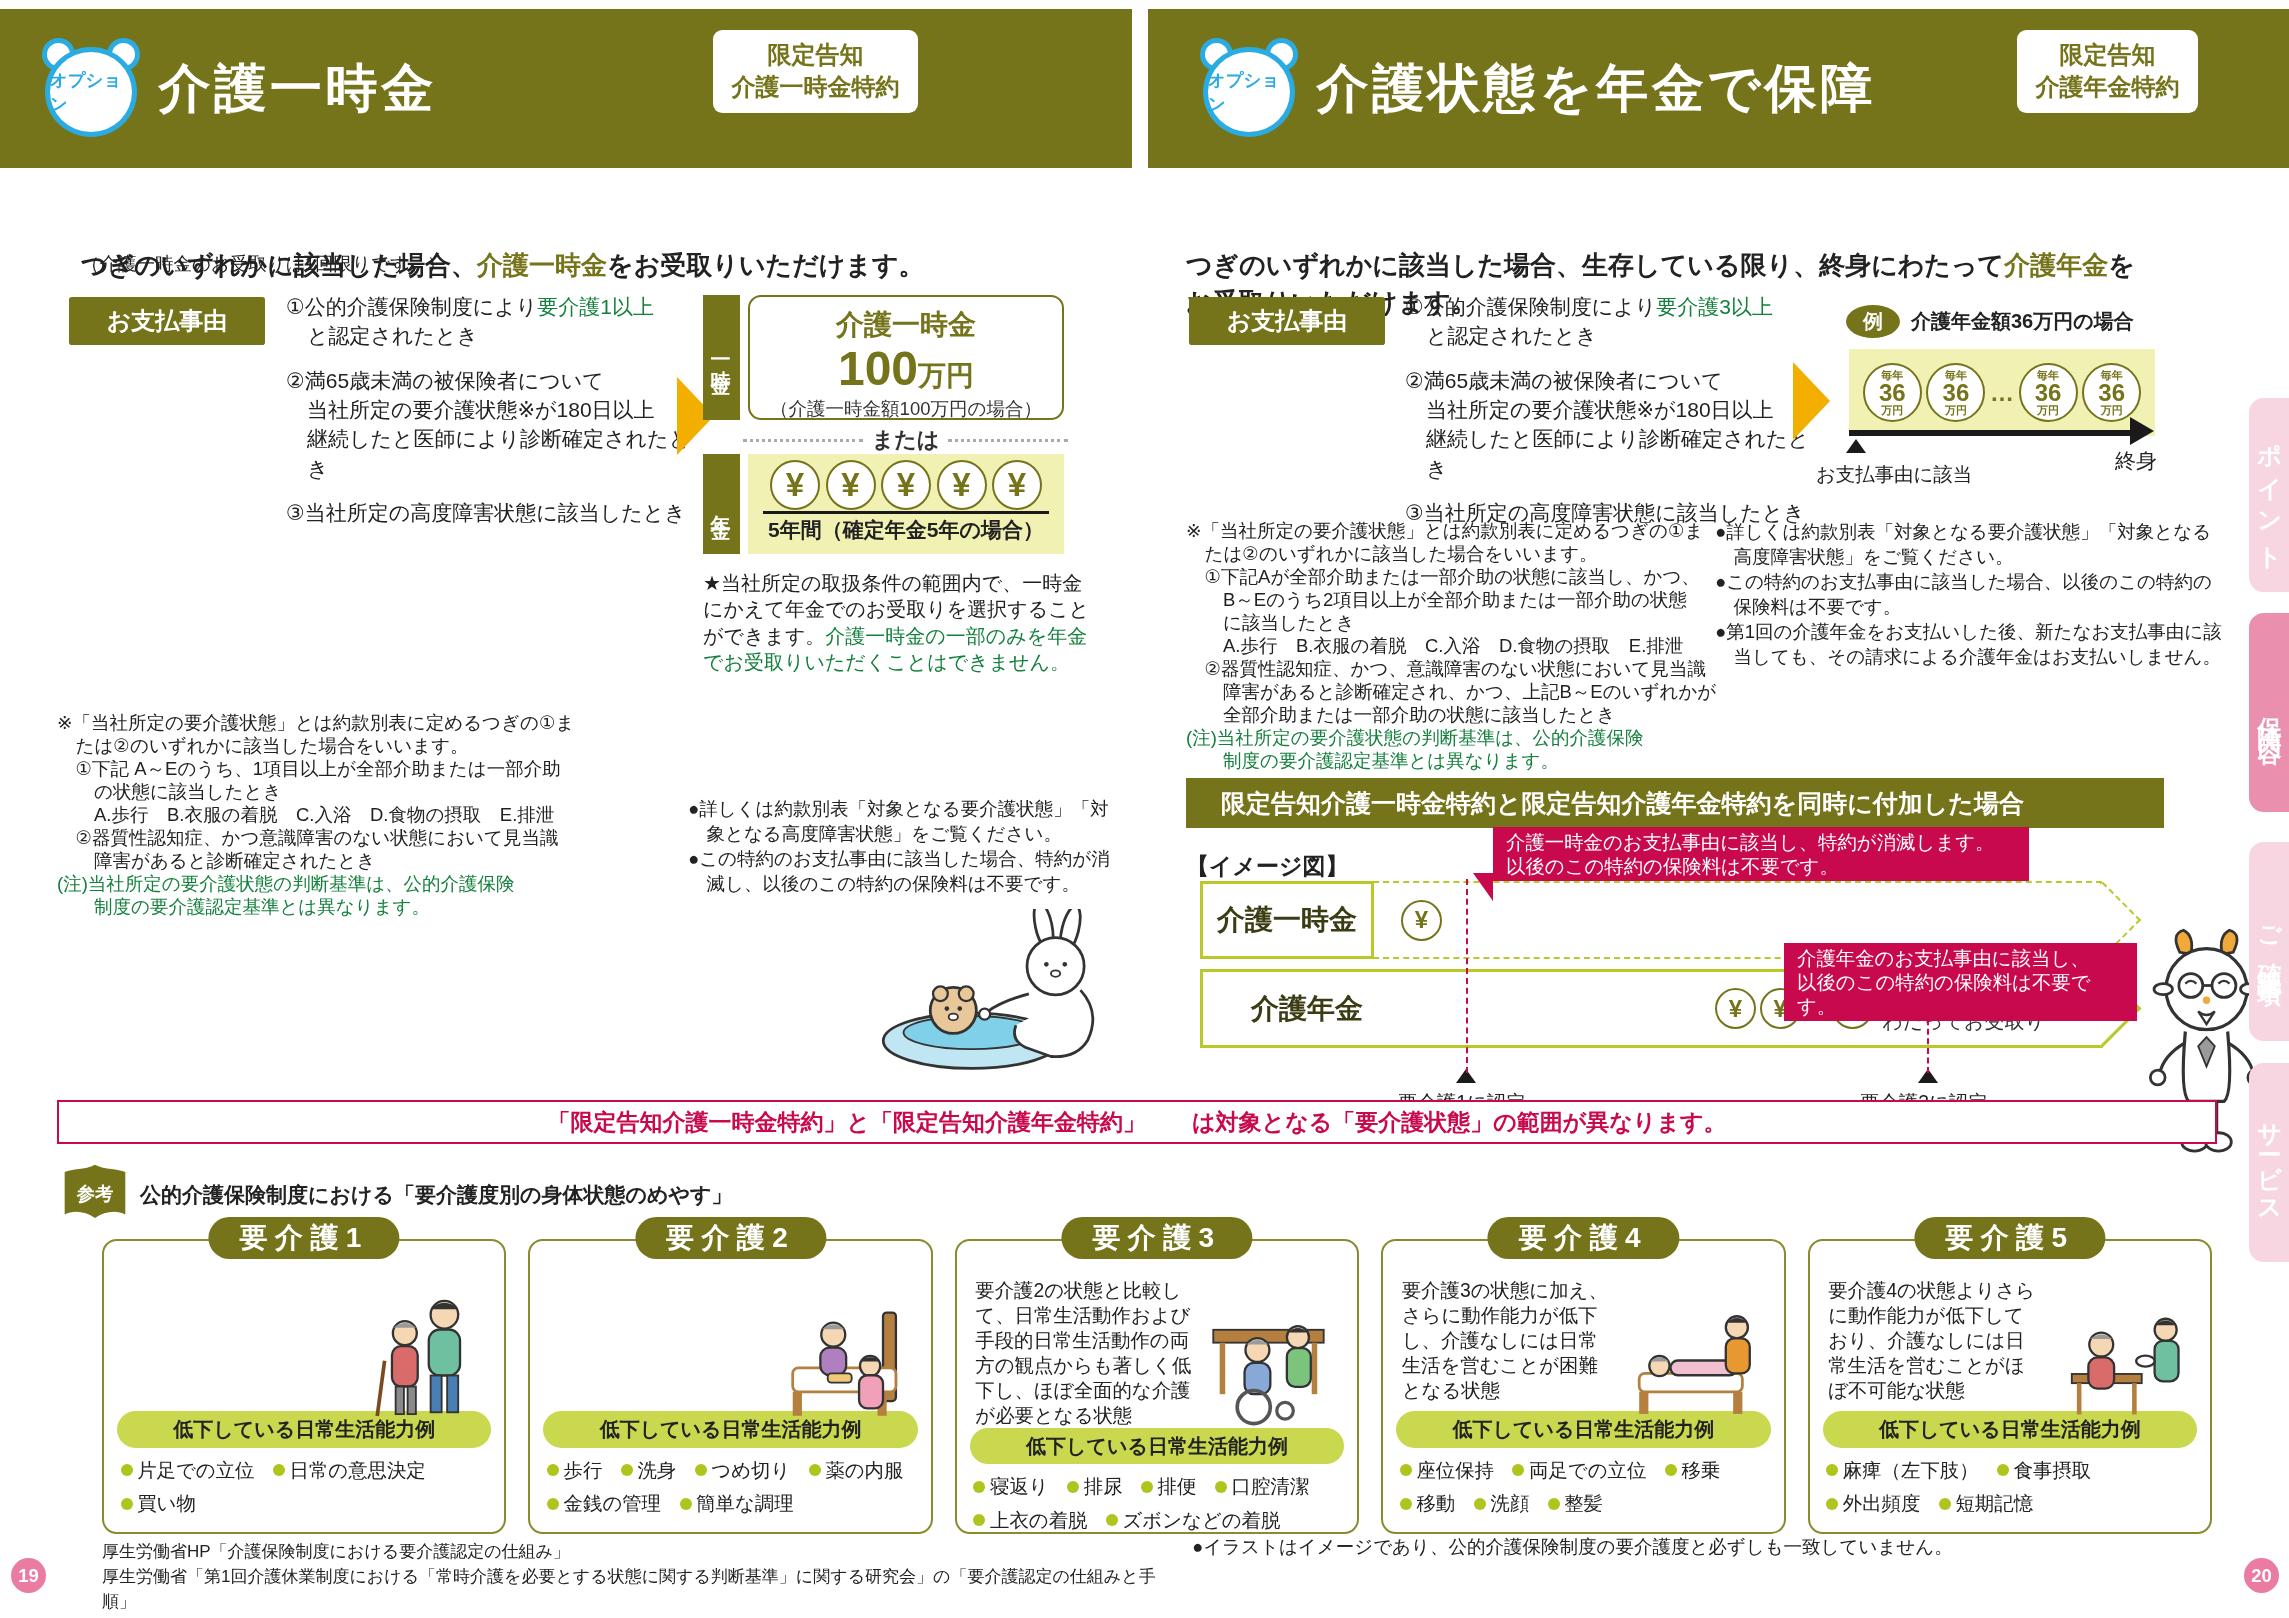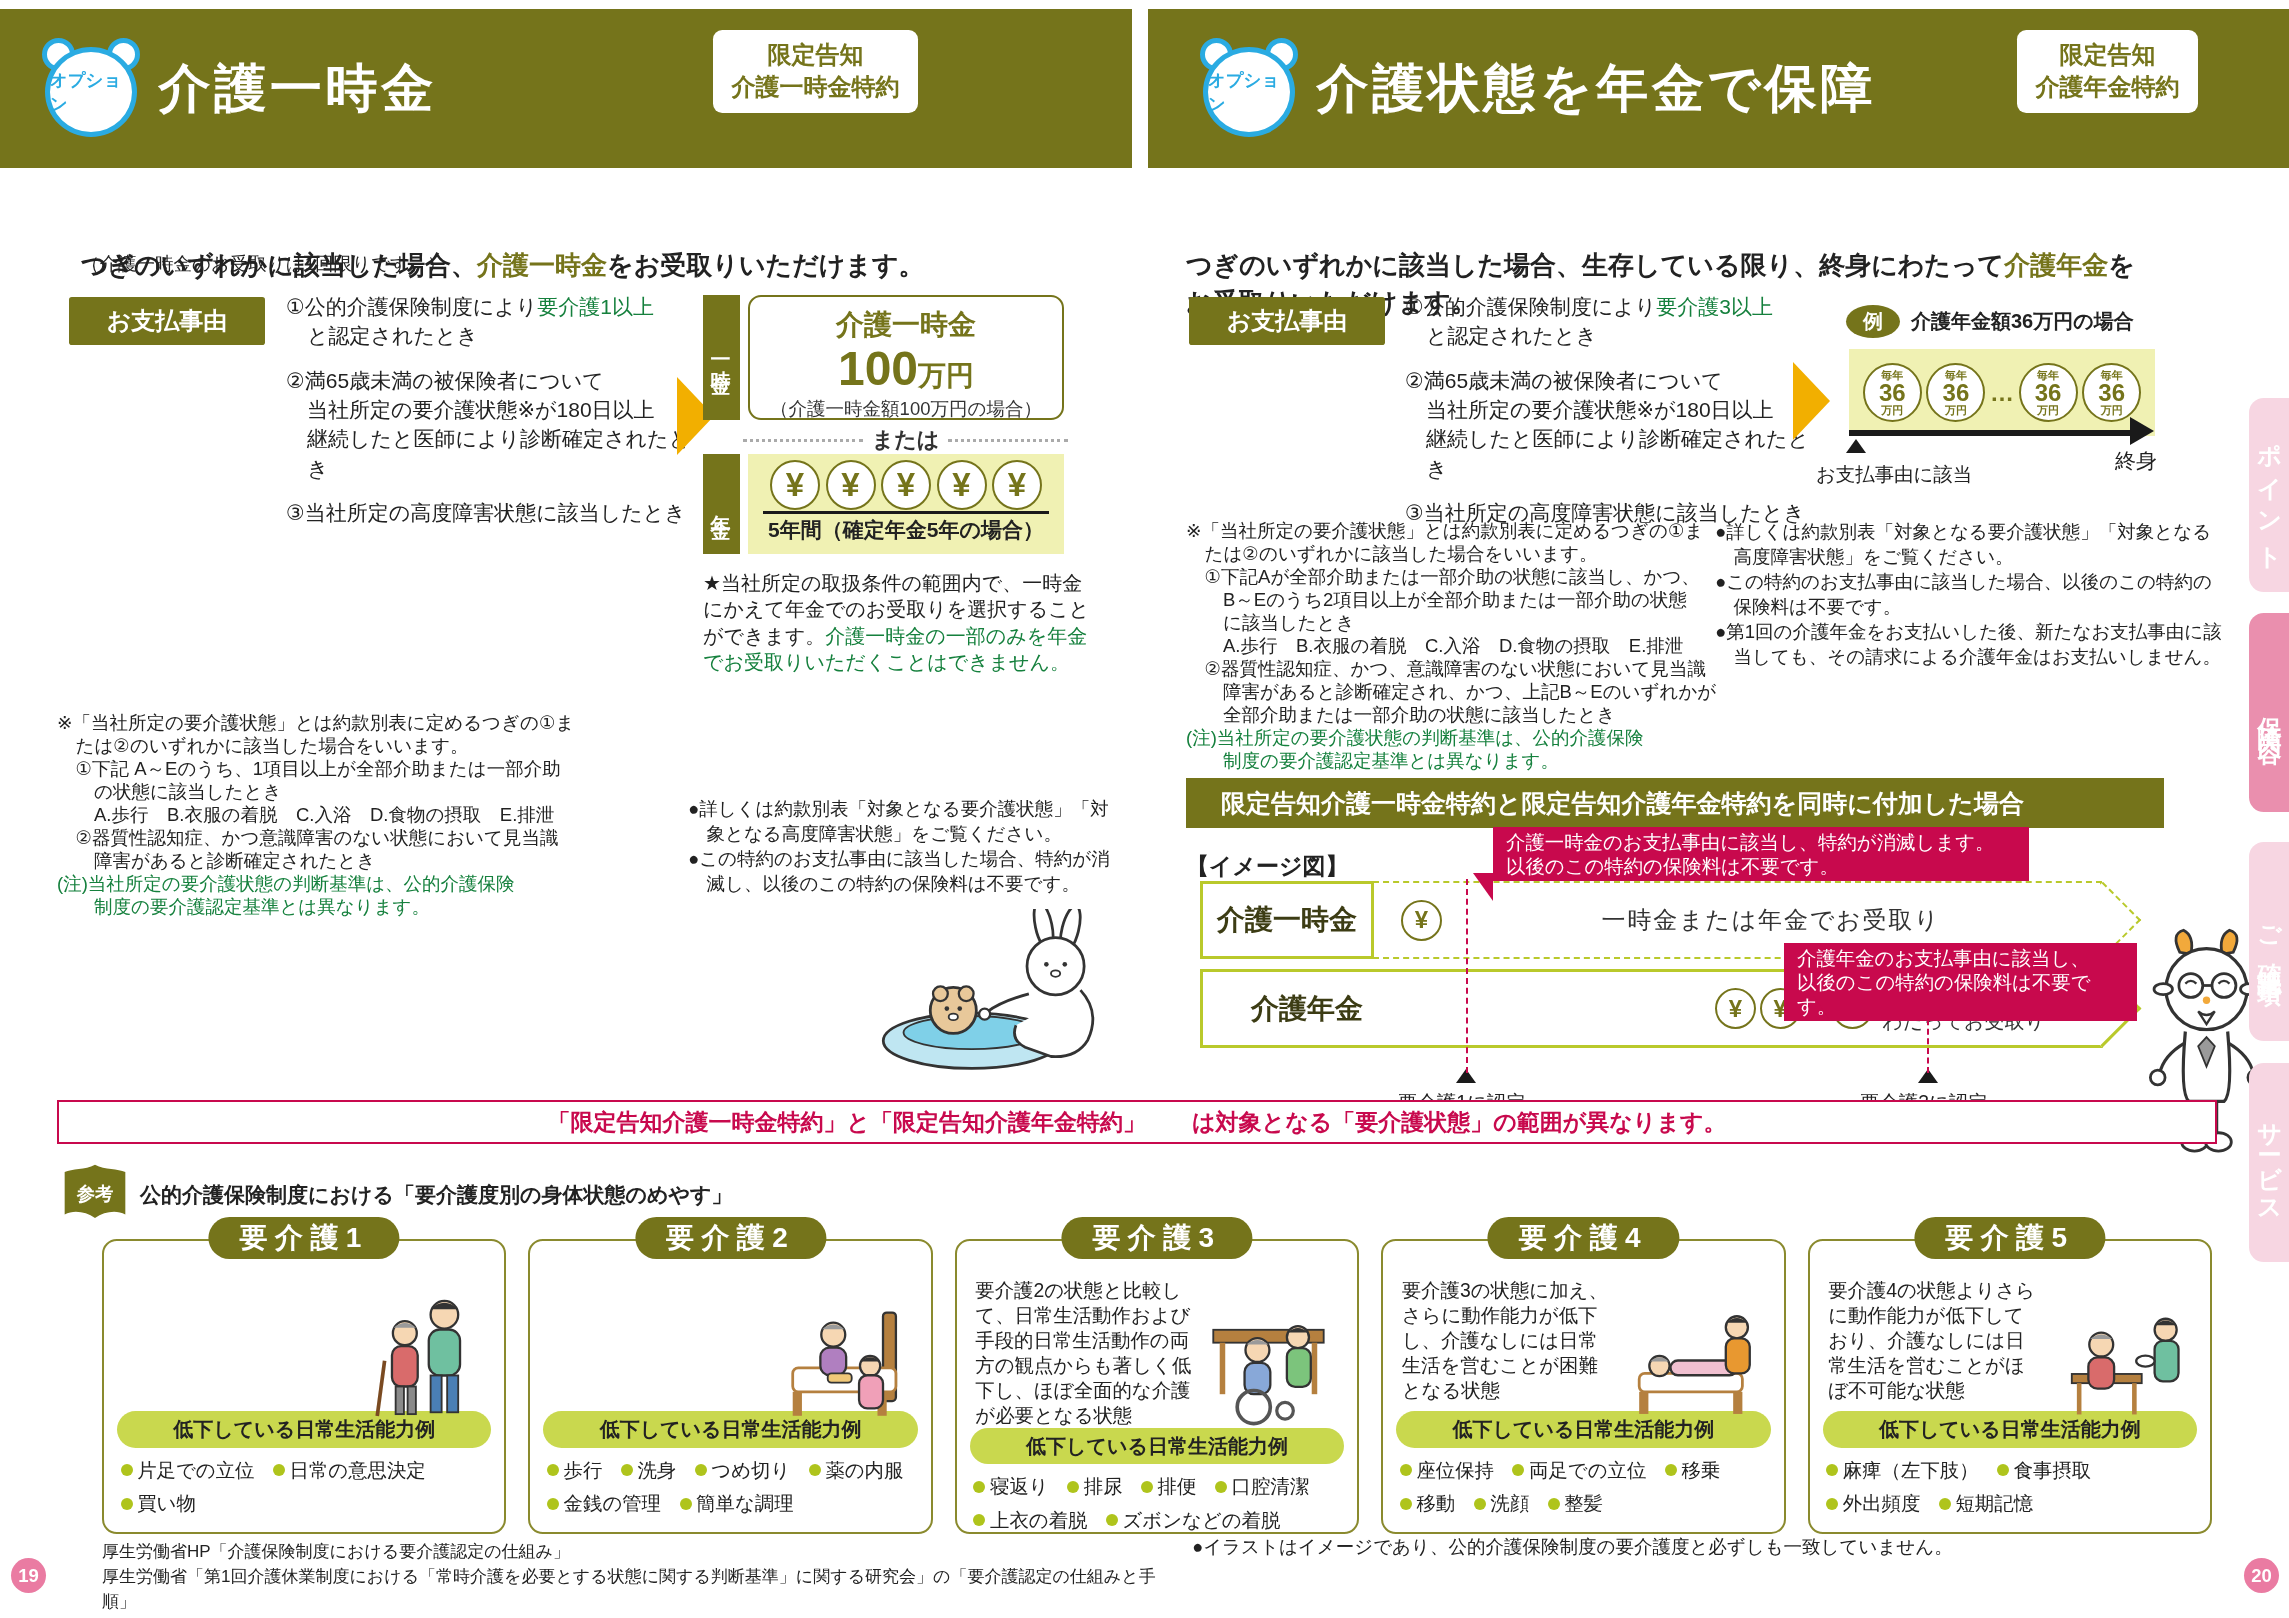--- a/index.html
+++ b/index.html
@@ -292,21 +292,20 @@
   <div class="abs fig-label" style="left:1186px;top:851px;">【イメージ図】</div>
 
   <div class="abs callout" style="left:1493px;top:827px;width:536px;">介護一時金のお支払事由に該当し、特約が消滅します。
 以後のこの特約の保険料は不要です。</div>
   <div class="abs tail" style="left:1473px;top:873px;border-top:28px solid #c8094d;border-left:20px solid transparent;"></div>
 
   <div class="abs row-label" style="left:1200px;top:881px;width:174px;height:78px;">介護一時金</div>
   <div class="abs row-arrow row1-arrow" style="left:1373px;top:881px;width:729px;height:78px;">
     <div style="position:absolute;left:0;top:0;width:100%;height:100%;display:flex;align-items:center;">
       <span class="coin coin-44" style="margin-left:28px;">¥</span>
-      <span style="flex:1;text-align:center;font-size:24px;color:#333;letter-spacing:1.8px;">一時金または年金でお受取り</span>
     </div>
     <div class="tipbox" style="right:-29.5px;top:10px;width:54px;height:54px;border-top:2.8px dashed #b9c92b;border-right:2.8px dashed #b9c92b;"></div>
   </div>
 
   <div class="abs callout" style="left:1784px;top:943px;width:353px;">介護年金のお支払事由に該当し、
 以後のこの特約の保険料は不要です。</div>
   <div class="abs tail" style="left:1813px;top:995px;border-top:24px solid #c8094d;border-left:16.6px solid transparent;"></div>
 
   <div class="abs row-arrow row2-arrow" style="left:1200px;top:969px;width:903px;height:79px;">
     <div style="position:absolute;left:0;top:0;width:100%;height:100%;display:flex;align-items:center;">

